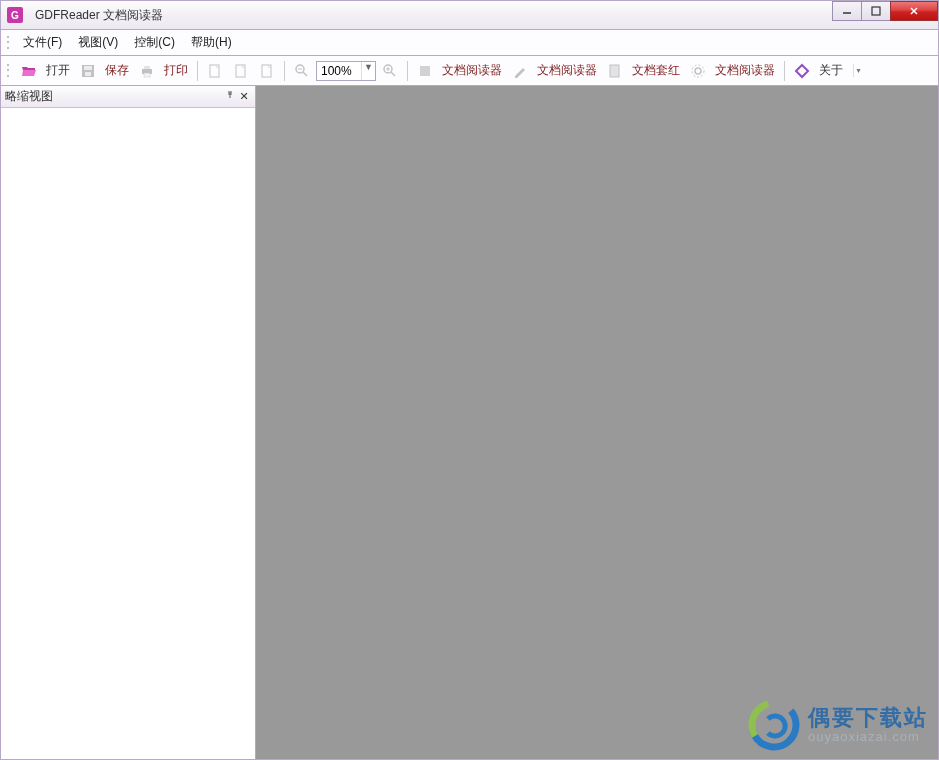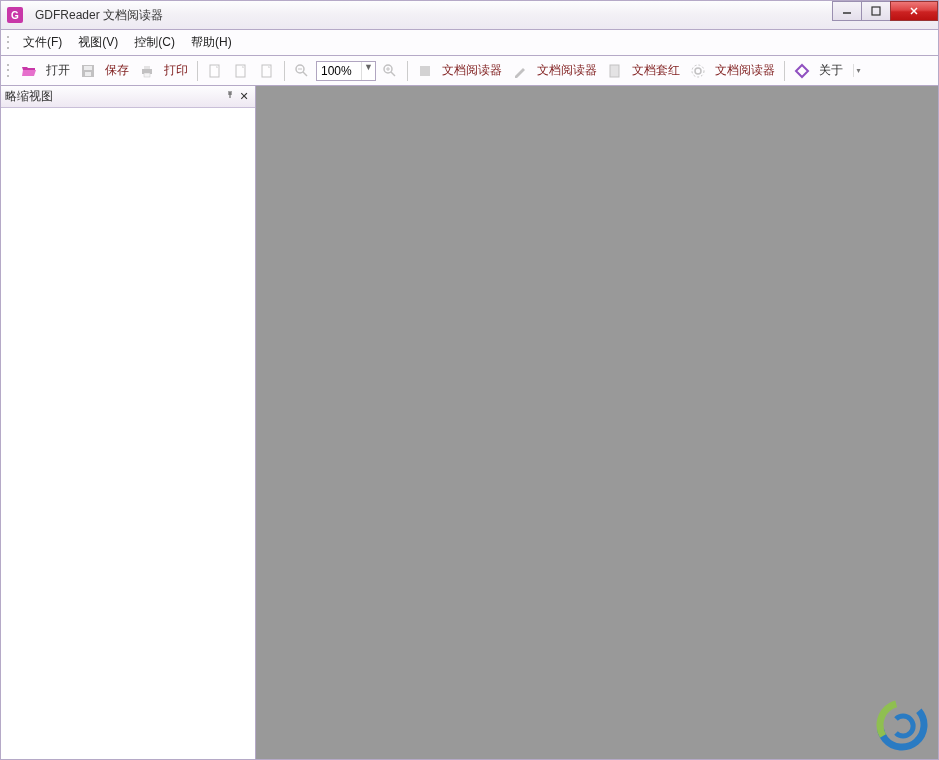--- a/index.html
+++ b/index.html
@@ -342,15 +342,19 @@
   </div>
   <div class="main-canvas">
     <div class="watermark">
       <div class="wm-logo">
         <svg viewBox="0 0 52 52">
           <circle cx="26" cy="26" r="22" fill="none" stroke="#1f78c8" stroke-width="7" stroke-dasharray="80 60" transform="rotate(-40 26 26)"></circle>
           <circle cx="26" cy="26" r="22" fill="none" stroke="#8fc44a" stroke-width="7" stroke-dasharray="40 100" transform="rotate(150 26 26)"></circle>
           <path d="M20 20 a10 10 0 1 1 0 14" fill="none" stroke="#1f78c8" stroke-width="5"></path>
         </svg>
       </div>
+      <div class="wm-text">
+        <span class="cn">偶要下载站</span>
+        <span class="en">ouyaoxiazai.com</span>
+      </div>
     </div>
   </div>
 </div>
 
 </body></html>

